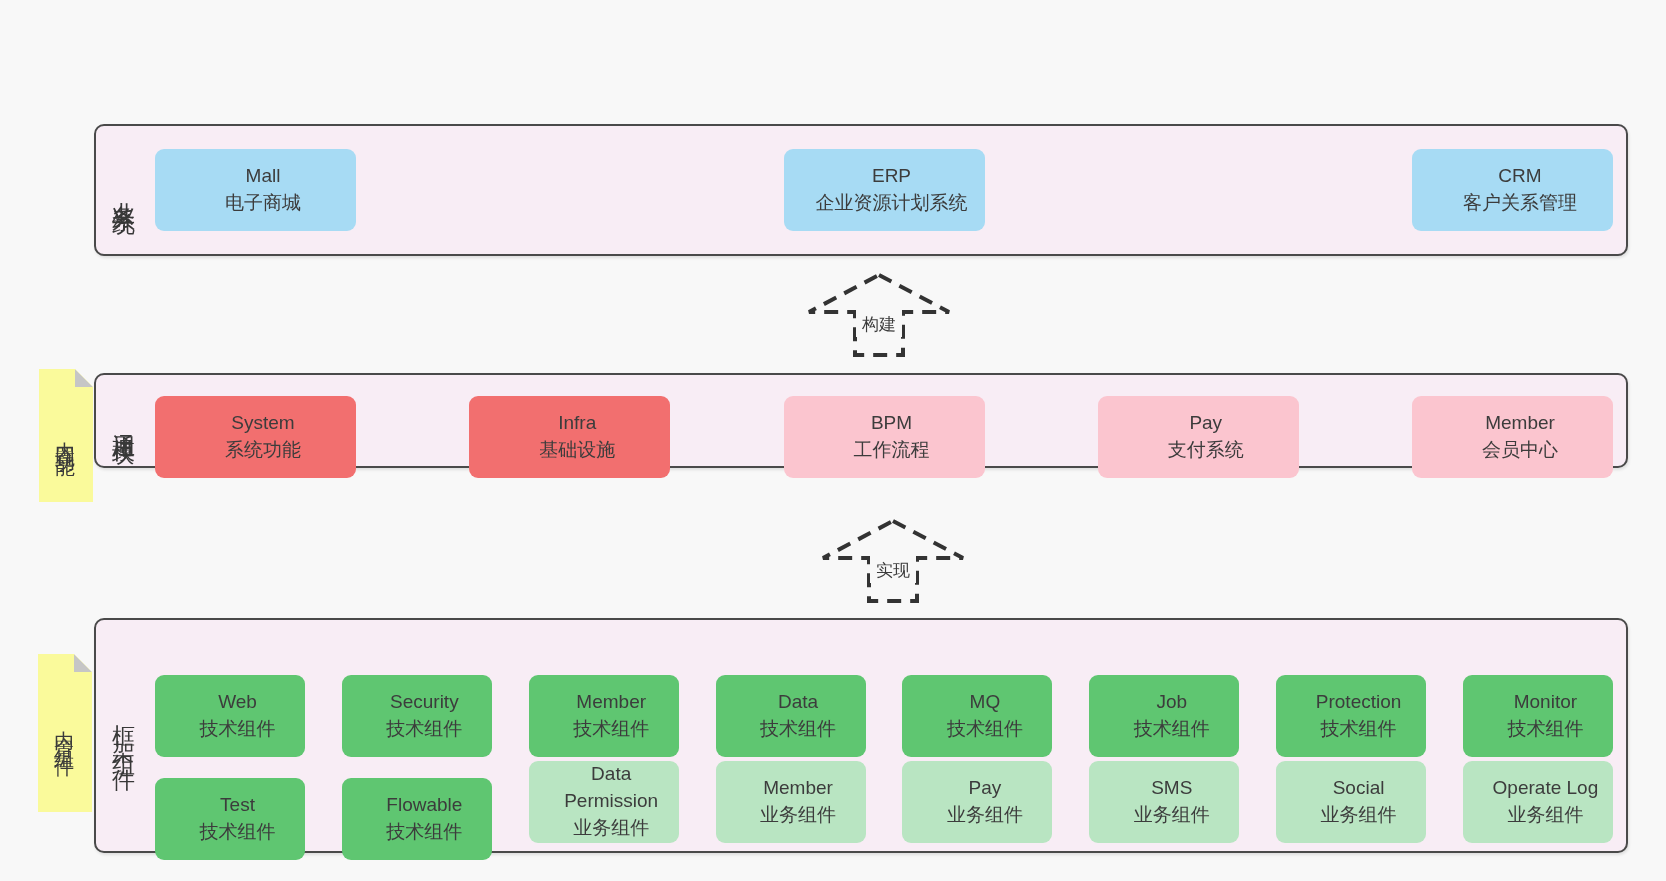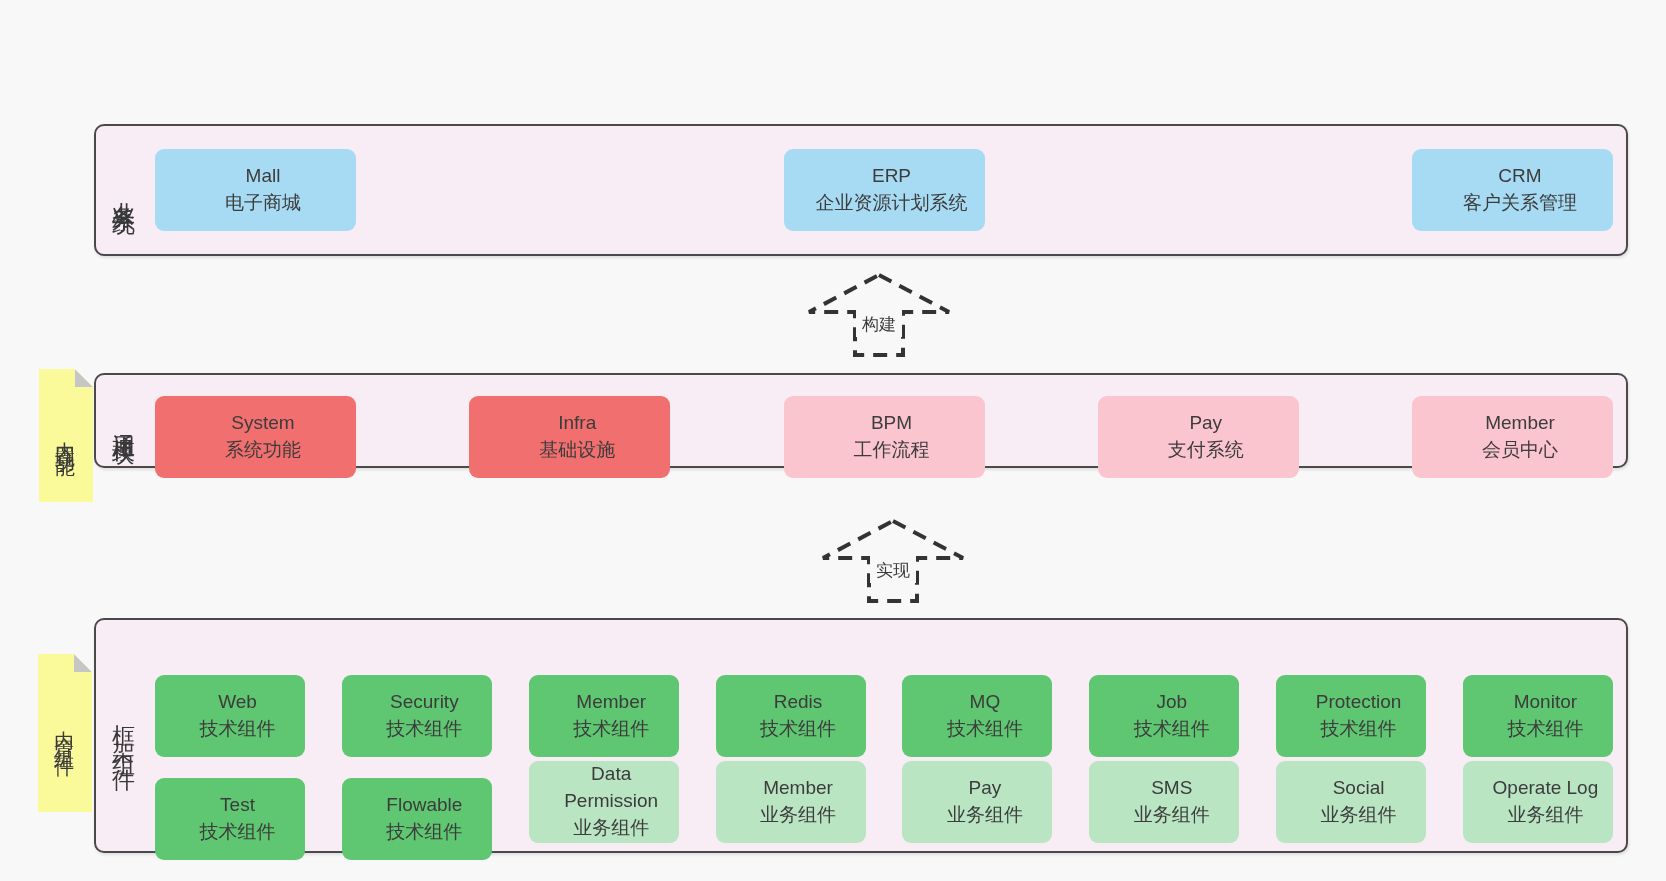--- a/index.html
+++ b/index.html
@@ -133,21 +133,21 @@
       </div>
       <div class="box w150 gdark">
         <span class="t">Security</span>
         <span class="s">技术组件</span>
       </div>
       <div class="box w150 gdark">
         <span class="t">Member</span>
         <span class="s">技术组件</span>
       </div>
       <div class="box w150 gdark">
-        <span class="t">Redis</span>
+        <span class="t">Data</span>
         <span class="s">技术组件</span>
       </div>
       <div class="box w150 gdark">
         <span class="t">MQ</span>
         <span class="s">技术组件</span>
       </div>
       <div class="box w150 gdark">
         <span class="t">Job</span>
         <span class="s">技术组件</span>
       </div>

